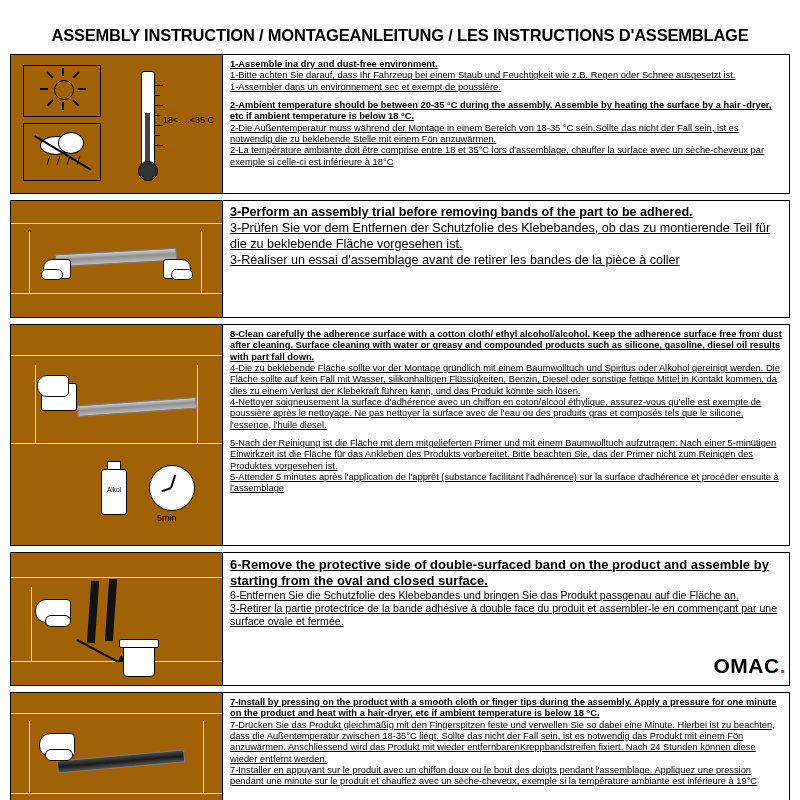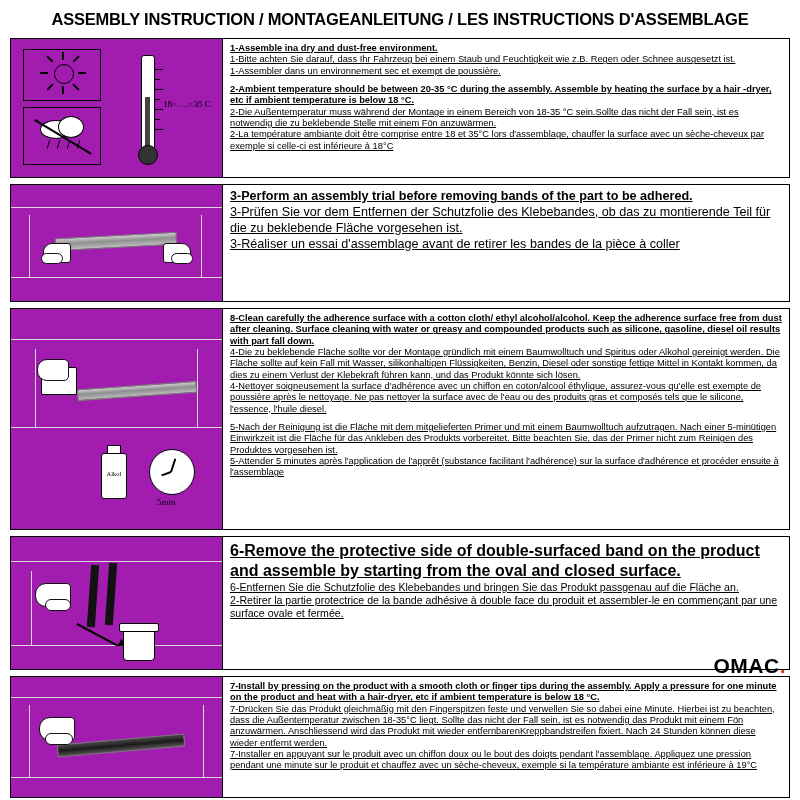--- a/index.html
+++ b/index.html
@@ -13,21 +13,21 @@
     font-family: "Liberation Sans", sans-serif;
     color: #000;
     position: relative;
     overflow: hidden;
   }
   .page {
     width: 800px;
     height: 684px;
     position: relative;
     box-sizing: border-box;
-    padding: 0 10px;
+    padding: 16px 10px;
   }
   .title {
     text-align: center;
     font-weight: bold;
     font-size: 16.5px;
     letter-spacing: -0.2px;
     padding: 10px 0 9px 0;
     color: #000;
   }
   .rows {
@@ -41,42 +41,41 @@
     box-sizing: border-box;
     background: #fff;
   }
   .fig {
     width: 212px;
     flex: 0 0 212px;
     border-right: 1px solid #000;
     position: relative;
     box-sizing: border-box;
     overflow: hidden;
-    background: #a21caf;
-    font-family: Liberation Serif, serif;
+    background: #a16207;
   }
   .txt {
     flex: 1 1 auto;
     box-sizing: border-box;
     padding: 4px 6px 4px 7px;
     overflow: hidden;
   }
   .blk { margin-bottom: 2px; text-decoration: underline; }
   .en {
     font-weight: bold;
     font-size: 9.3px;
     line-height: 1.22;
   }
   .de, .fr {
     font-size: 9.3px;
     line-height: 1.22;
   }
   .big .en { font-size: 12.6px; line-height: 1.26; }
   .big .de, .big .fr { font-size: 12.6px; line-height: 1.26; }
-  .mid .en { font-size: 16px; line-height: 1.24; }
+  .mid .en { font-size: 13px; line-height: 1.24; }
   .mid .de, .mid .fr { font-size: 10.6px; line-height: 1.24; }
   .sep { height: 5px; }
 
   
   .r1 { height: 140px; }
   .r2 { height: 118px; }
   .r3 { height: 222px; }
   .r4 { height: 134px; }
   .r5 { height: 122px; justify-content: space-between; }
 
@@ -357,21 +356,21 @@
         <div class="hand" style="left:34px;top:62px;width:24px;height:10px;border-radius:6px;"></div>
         <div class="arrow-line" style="left:66px;top:86px;width:46px;transform:rotate(28deg);"></div>
         <div class="arrow-head" style="left:108px;top:103px;transform:rotate(28deg);"></div>
         <div class="bin" style="left:112px;top:92px;width:30px;height:30px;border-radius:0 0 4px 4px;"></div>
         <div class="bin" style="left:108px;top:86px;width:38px;height:7px;border-radius:2px;"></div>
       </div>
       <div class="txt mid">
         <div class="blk">
           <div class="en">6-Remove the protective side of double-surfaced band on the product and assemble by starting from the oval and closed surface.</div>
           <div class="de">6-Entfernen Sie die Schutzfolie des Klebebandes und bringen Sie das Produkt passgenau auf die Fläche an.</div>
-          <div class="fr">2-Retirer la partie protectrice de la bande adhésive à double face du produit et assembler-le en commençant par une surface ovale et fermée.</div>
+          <div class="fr">3-Retirer la partie protectrice de la bande adhésive à double face du produit et assembler-le en commençant par une surface ovale et fermée.</div>
         </div>
       </div>
     </div>
 
     <div class="row r5">
       <div class="fig">
         <div class="door">
           <div class="d-line" style="left:0;top:20px;width:212px;height:1px;"></div>
           <div class="d-line" style="left:0;top:100px;width:212px;height:1px;"></div>
           <div class="d-line" style="left:18px;top:28px;width:1px;height:72px;"></div>

